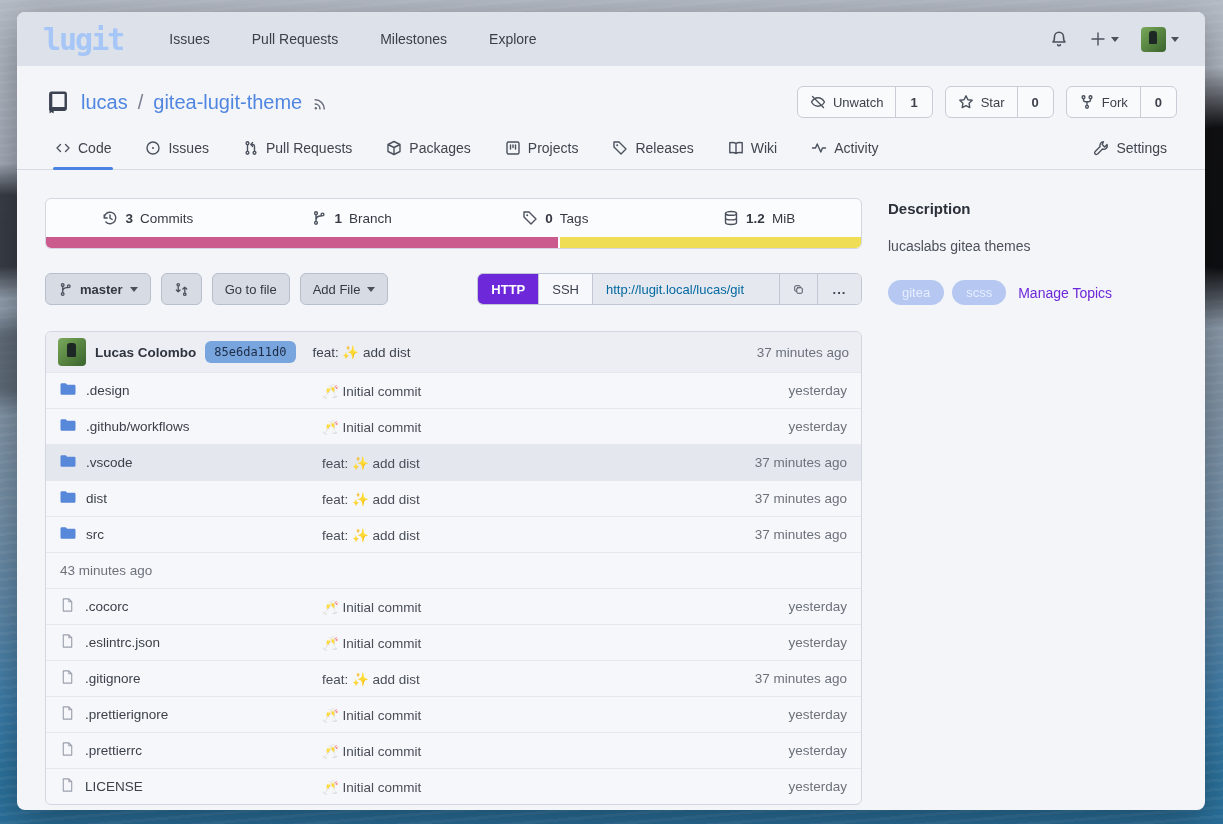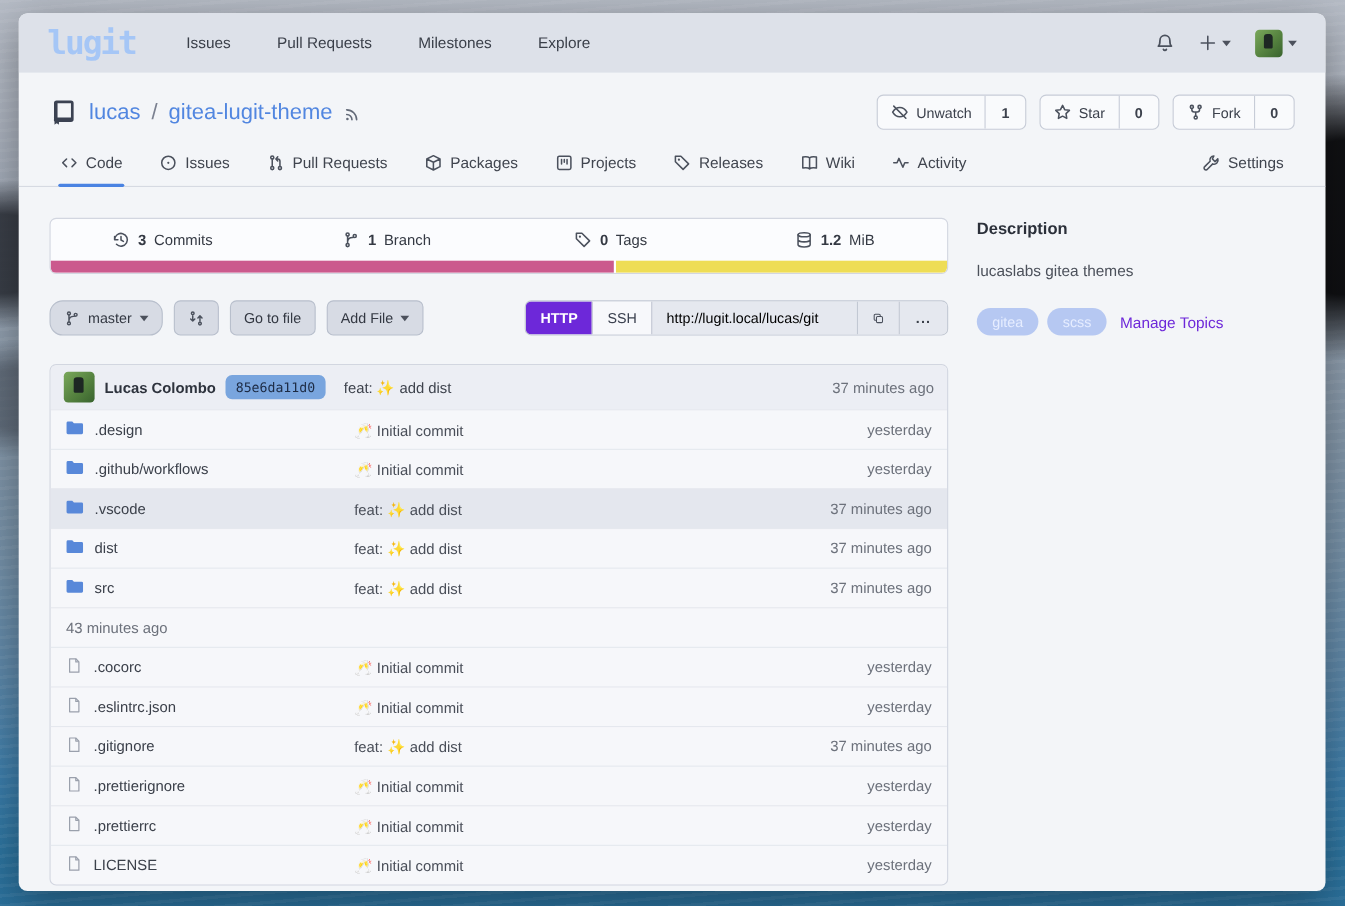--- a/index.html
+++ b/index.html
@@ -50,26 +50,26 @@
   
   .summary { border:1px solid #d2d6e0; border-radius:6px; overflow:hidden; background:#fbfcfe; }
   .summary-row { display:flex; height:38px; align-items:center; }
   .sum-cell { flex:1; display:flex; justify-content:center; align-items:center; gap:7px; font-size:13.5px; color:#343943; cursor:pointer; }
   .sum-cell b { font-weight:bold; }
   .lang-bar { display:flex; height:11px; background:#fff; gap:2px; }
   .lang-seg { height:100%; }
   
   .toolbar { display:flex; align-items:center; margin-top:24px; gap:10px; }
   .gbtn { height:32px; display:flex; align-items:center; gap:7px; padding:0 12px; background:#d7dbe4; border:1px solid #b8bfcc; border-radius:6px; font-size:13px; color:#333842; cursor:pointer; }
-  .gbtn.bold { font-weight:normal;border-radius:12px; }
+  .gbtn.bold { font-weight:bold; }
   .clone-group { margin-left:auto; display:flex; align-items:stretch; height:32px; border:1px solid #c2c8d3; border-radius:6px; overflow:hidden; font-size:13px; }
   .clone-seg { display:flex; align-items:center; padding:0 13px; cursor:pointer; }
   .seg-http { background:#6d28d9; color:#fff; font-weight:bold; }
   .seg-ssh { background:#f7f8fb; color:#3c4250; border-left:1px solid #c2c8d3; }
-  .seg-url { background:#e5e8ef; color:#000000; border-left:1px solid #c2c8d3; width:187px; overflow:hidden; white-space:nowrap; }
+  .seg-url { background:#e5e8ef; color:#0369a1; border-left:1px solid #c2c8d3; width:187px; overflow:hidden; white-space:nowrap; }
   .seg-icon { background:#e5e8ef; border-left:1px solid #c2c8d3; width:38px; justify-content:center; color:#3c414b; }
   .seg-more { font-weight:bold; letter-spacing:1px; width:44px; }
   
   .ftable { margin-top:26px; border:1px solid #d2d6e0; border-radius:6px; overflow:hidden; background:#f6f7fa; }
   .fhead { display:flex; align-items:center; height:40px; background:#eceef4; padding:0 12px; gap:9px; font-size:13.5px; }
   .fhead .author { font-weight:bold; color:#2e333d; }
   .cavatar { width:28px; height:28px; border-radius:4px; background:linear-gradient(135deg,#7aa85b 0%,#55823f 55%,#39632e 100%); position:relative; flex:none; }
   .cavatar::after { content:""; position:absolute; left:9px; top:5px; width:9px; height:14px; background:#1d2723; border-radius:3px 3px 1px 1px; }
   .hash { font-family:"DejaVu Sans Mono", monospace; font-size:12px; background:#79a5de; color:#1d2b44; padding:4px 9px; border-radius:6px; cursor:pointer; }
   .fhead .hmsg { color:#3e434d; margin-left:8px; }

